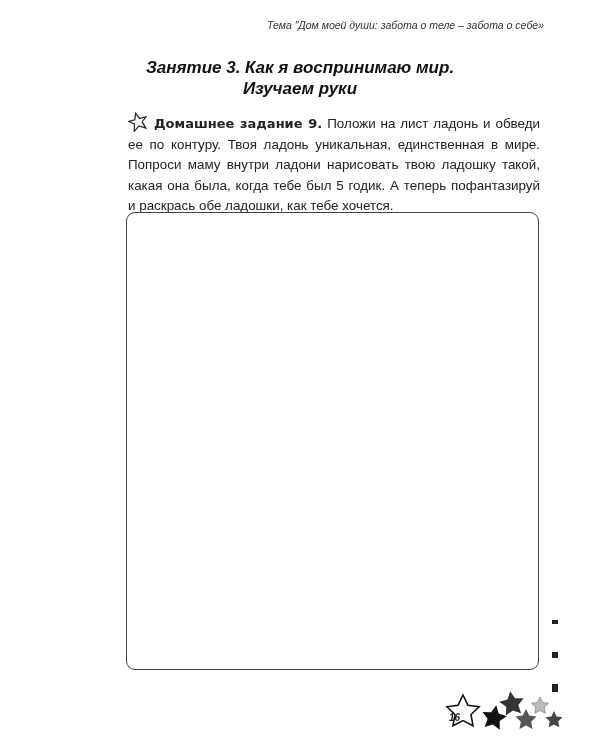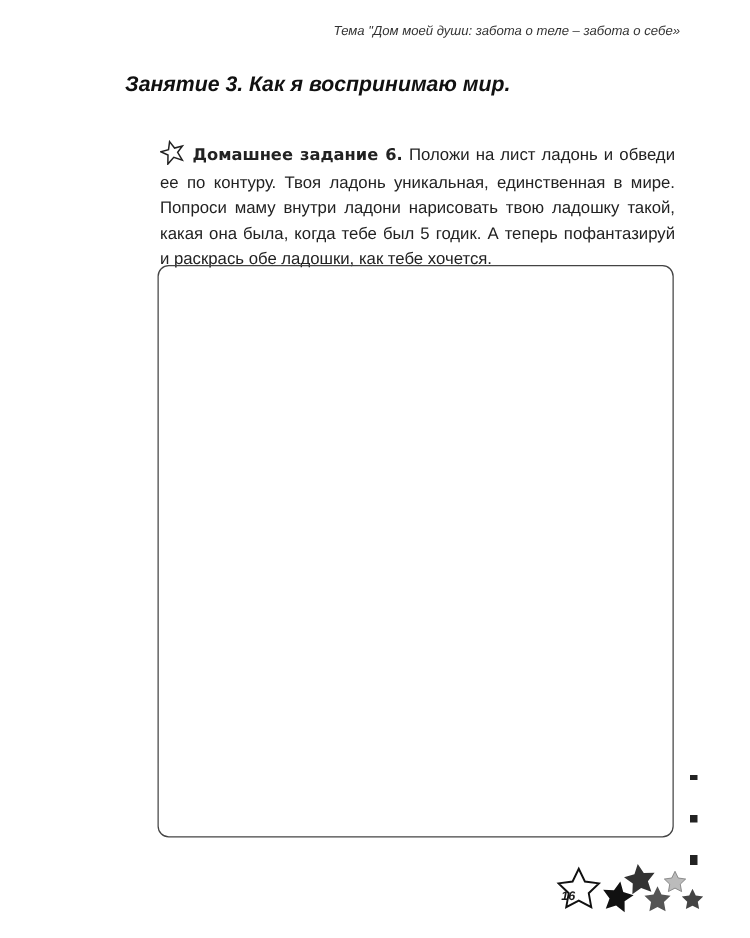--- a/index.html
+++ b/index.html
@@ -1,41 +1,42 @@
 <!DOCTYPE html>
 <html><head>
 <meta charset="utf-8">
 <style>
   html, body { margin:0; padding:0; background:#fff; }
   body { width:600px; height:750px; position:relative; overflow:hidden; font-family:"Liberation Sans", sans-serif; color:#1a1a1a; }
   .header { position:absolute; top:19px; right:56px; font-size:10.5px; font-style:italic; color:#333; white-space:nowrap; }
-  .title { position:absolute; top:57px; left:100px; width:400px; text-align:left; font-weight:bold; font-style:italic; font-size:17px; line-height:21px; color:#111; }
+  .title { position:absolute; top:57px; left:100px; width:400px; text-align:center; font-weight:bold; font-style:italic; font-size:17px; line-height:21px; color:#111; }
   .task { position:absolute; top:112px; left:128px; width:412px; font-size:13.4px; line-height:20.5px; text-align:justify; color:#222; }
   .task .lead { font-family:"DejaVu Sans", sans-serif; font-weight:bold; font-size:13px; }
   .task .star-ic { display:inline-block; width:24px; height:20px; vertical-align:-4px; margin-right:2px; }
   .box { position:absolute; left:126px; top:212px; width:413px; height:458px; border:1.6px solid #444; border-radius:9px; box-sizing:border-box; }
   .stars { position:absolute; left:430px; top:690px; width:140px; height:50px; }
   .page-num { position:absolute; left:449px; top:712px; font-size:10px; font-weight:bold; font-style:italic; }
   .edge { position:absolute; left:552px; width:6px; background:#222; }
 </style>
 </head>
 <body>
 
 <div class="header">Тема "Дом моей души: забота о теле – забота о себе»</div>
 
 <div class="title">
   <div>Занятие 3. Как я воспринимаю мир.</div>
+  <div>Изучаем руки</div>
 </div>
 
 <div class="task">
   <span class="star-ic">
     <svg width="24" height="20" viewBox="0 0 24 20">
         <polygon points="10,1 12.5,7 19,7 14,11 16,18 10,14 4,18 6,11 1,7 7.5,7" fill="none" stroke="#222" stroke-width="1.2" transform="rotate(-15 10 10)"></polygon>
       </svg>
-  </span><span class="lead">Домашнее задание 6.</span><span> Положи на лист ладонь и обведи ее по контуру. Твоя ладонь уникальная, единственная в мире. Попроси маму внутри ладони нарисовать твою ладошку такой, какая она была, когда тебе был 5 годик. А теперь пофантазируй и раскрась обе ладошки, как тебе хочется.</span>
+  </span><span class="lead">Домашнее задание 9.</span><span> Положи на лист ладонь и обведи ее по контуру. Твоя ладонь уникальная, единственная в мире. Попроси маму внутри ладони нарисовать твою ладошку такой, какая она была, когда тебе был 5 годик. А теперь пофантазируй и раскрась обе ладошки, как тебе хочется.</span>
 </div>
 
 <div class="box"></div>
 
 <svg class="stars" viewBox="0 0 140 50">
   <defs>
       <polygon id="st" points="0,-10 2.9,-4 9.5,-3.1 4.7,1.5 5.9,8.1 0,5 -5.9,8.1 -4.7,1.5 -9.5,-3.1 -2.9,-4"></polygon>
     </defs>
   <use href="#st" transform="translate(33,22) scale(1.7)" fill="#fff" stroke="#111" stroke-width="0.9"></use>
   <use href="#st" transform="translate(64,28) scale(1.3) rotate(10)" fill="#111"></use>

